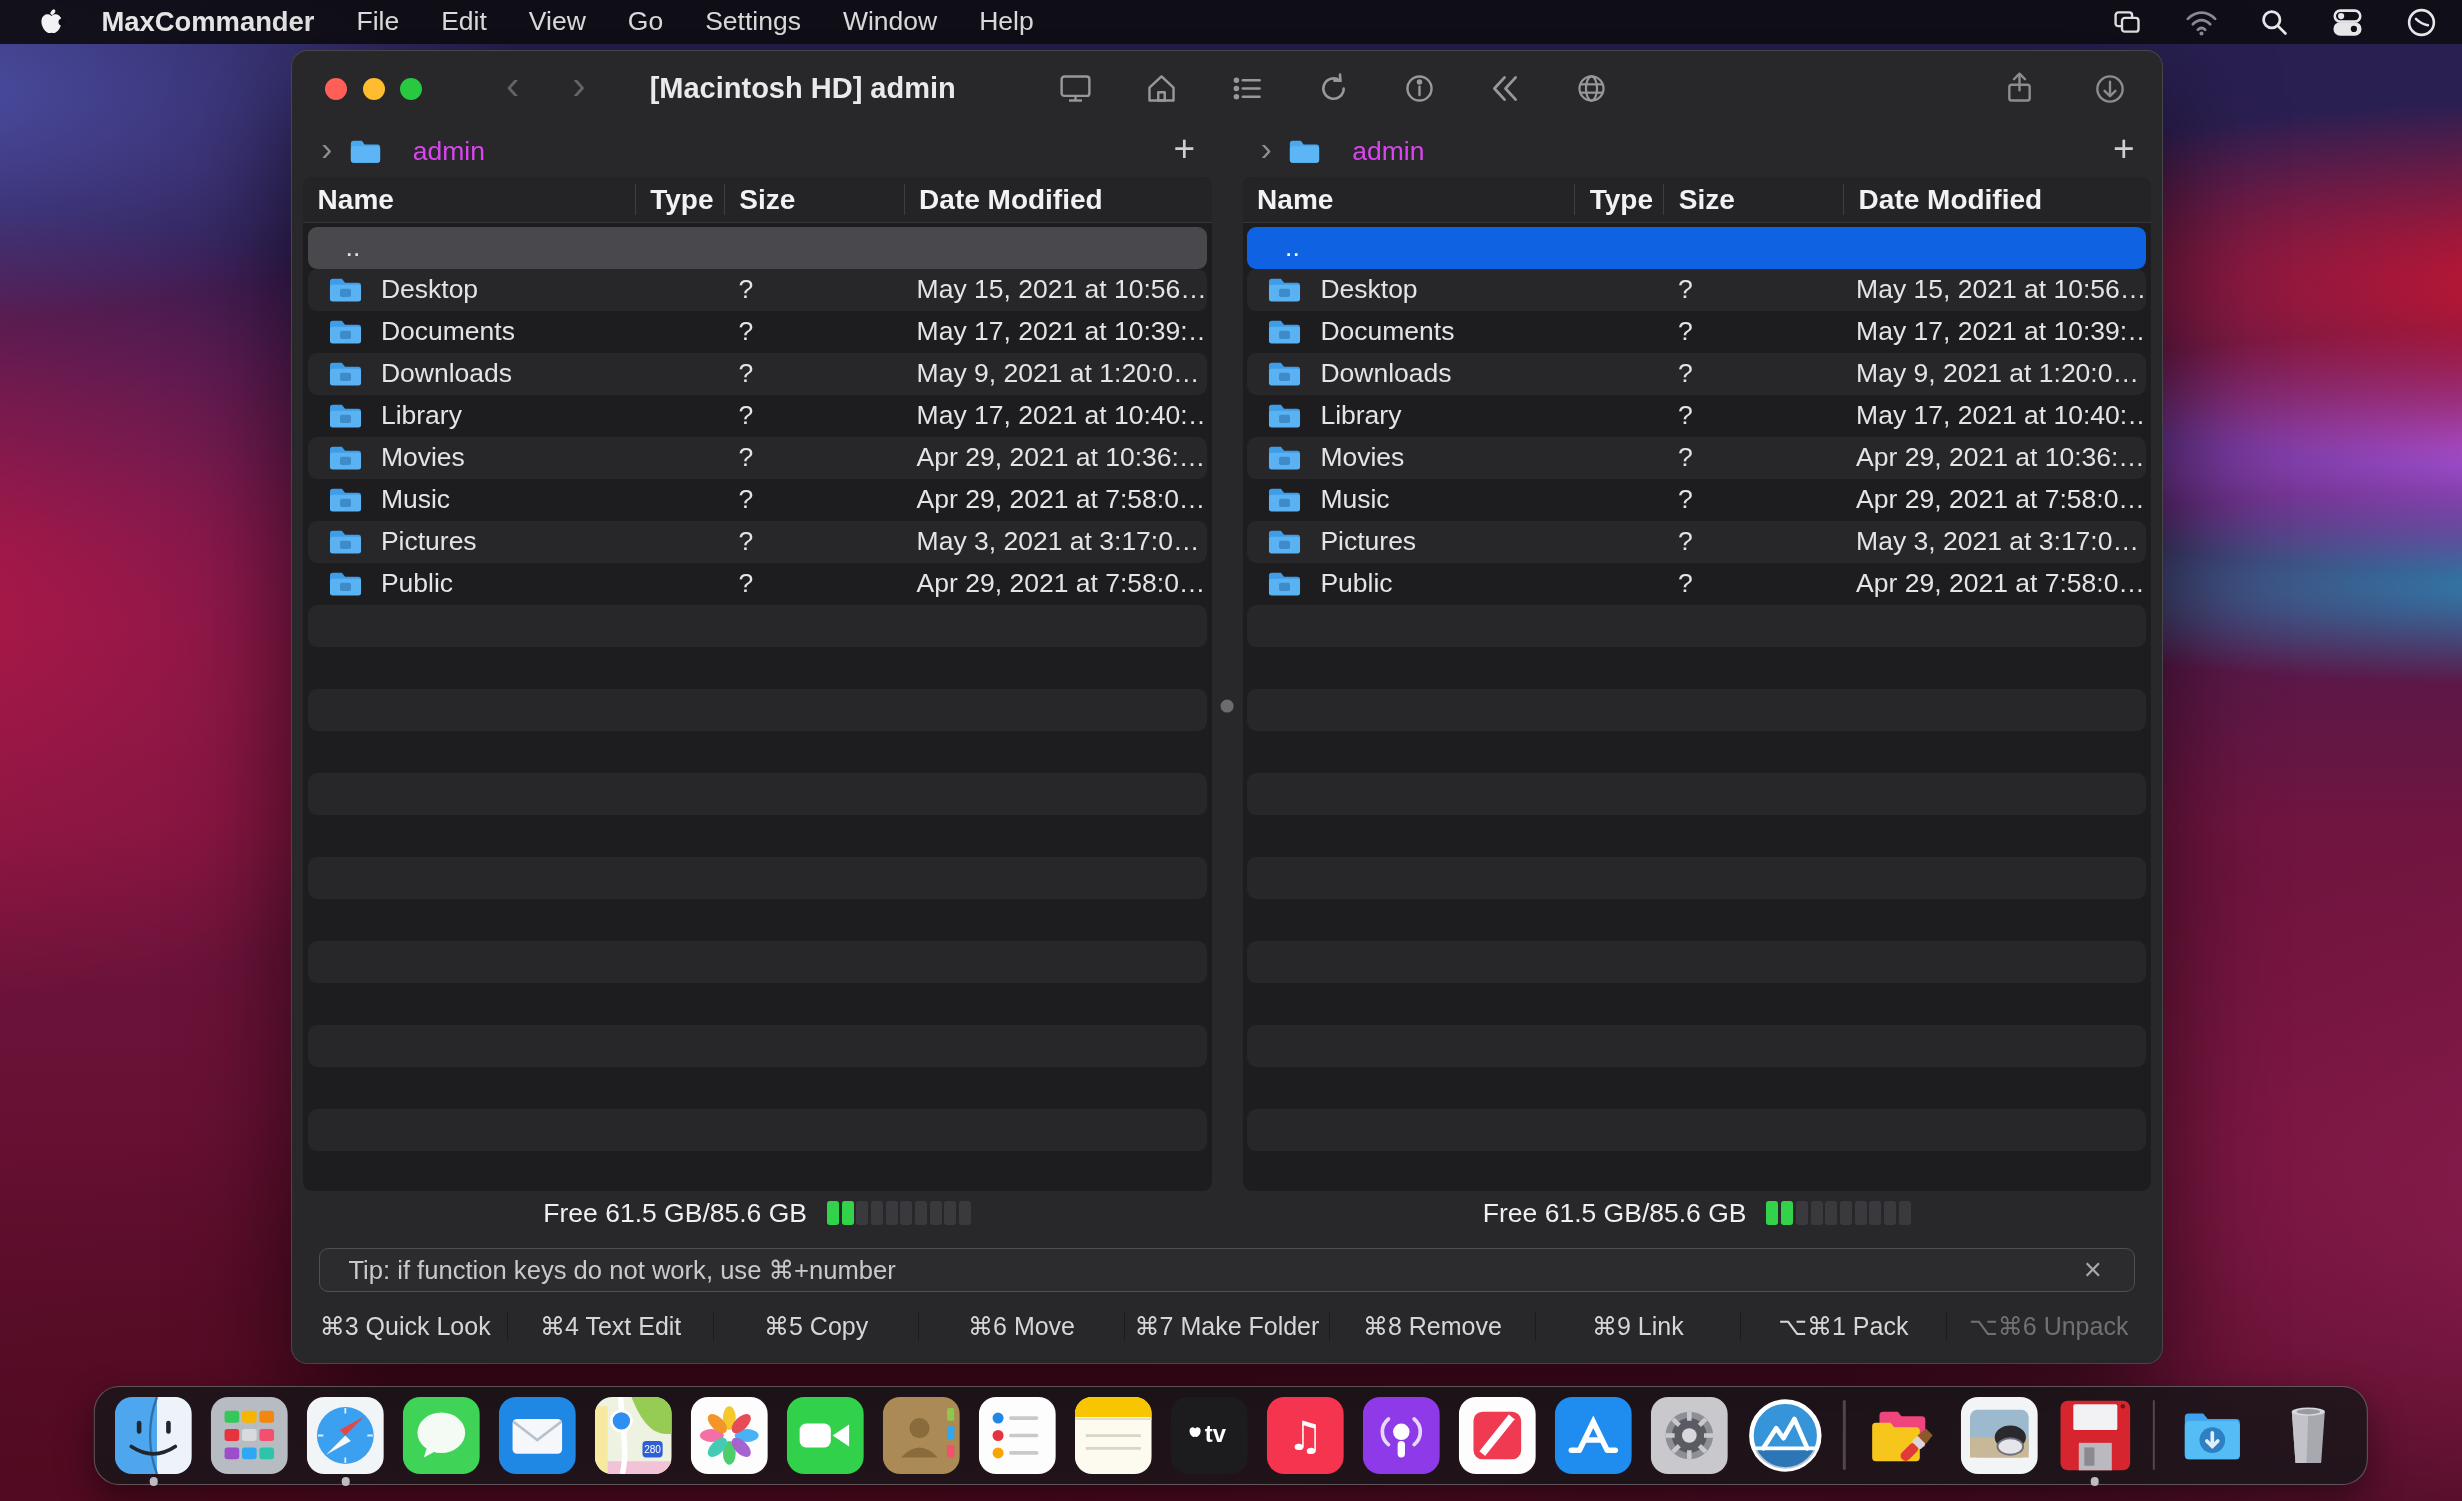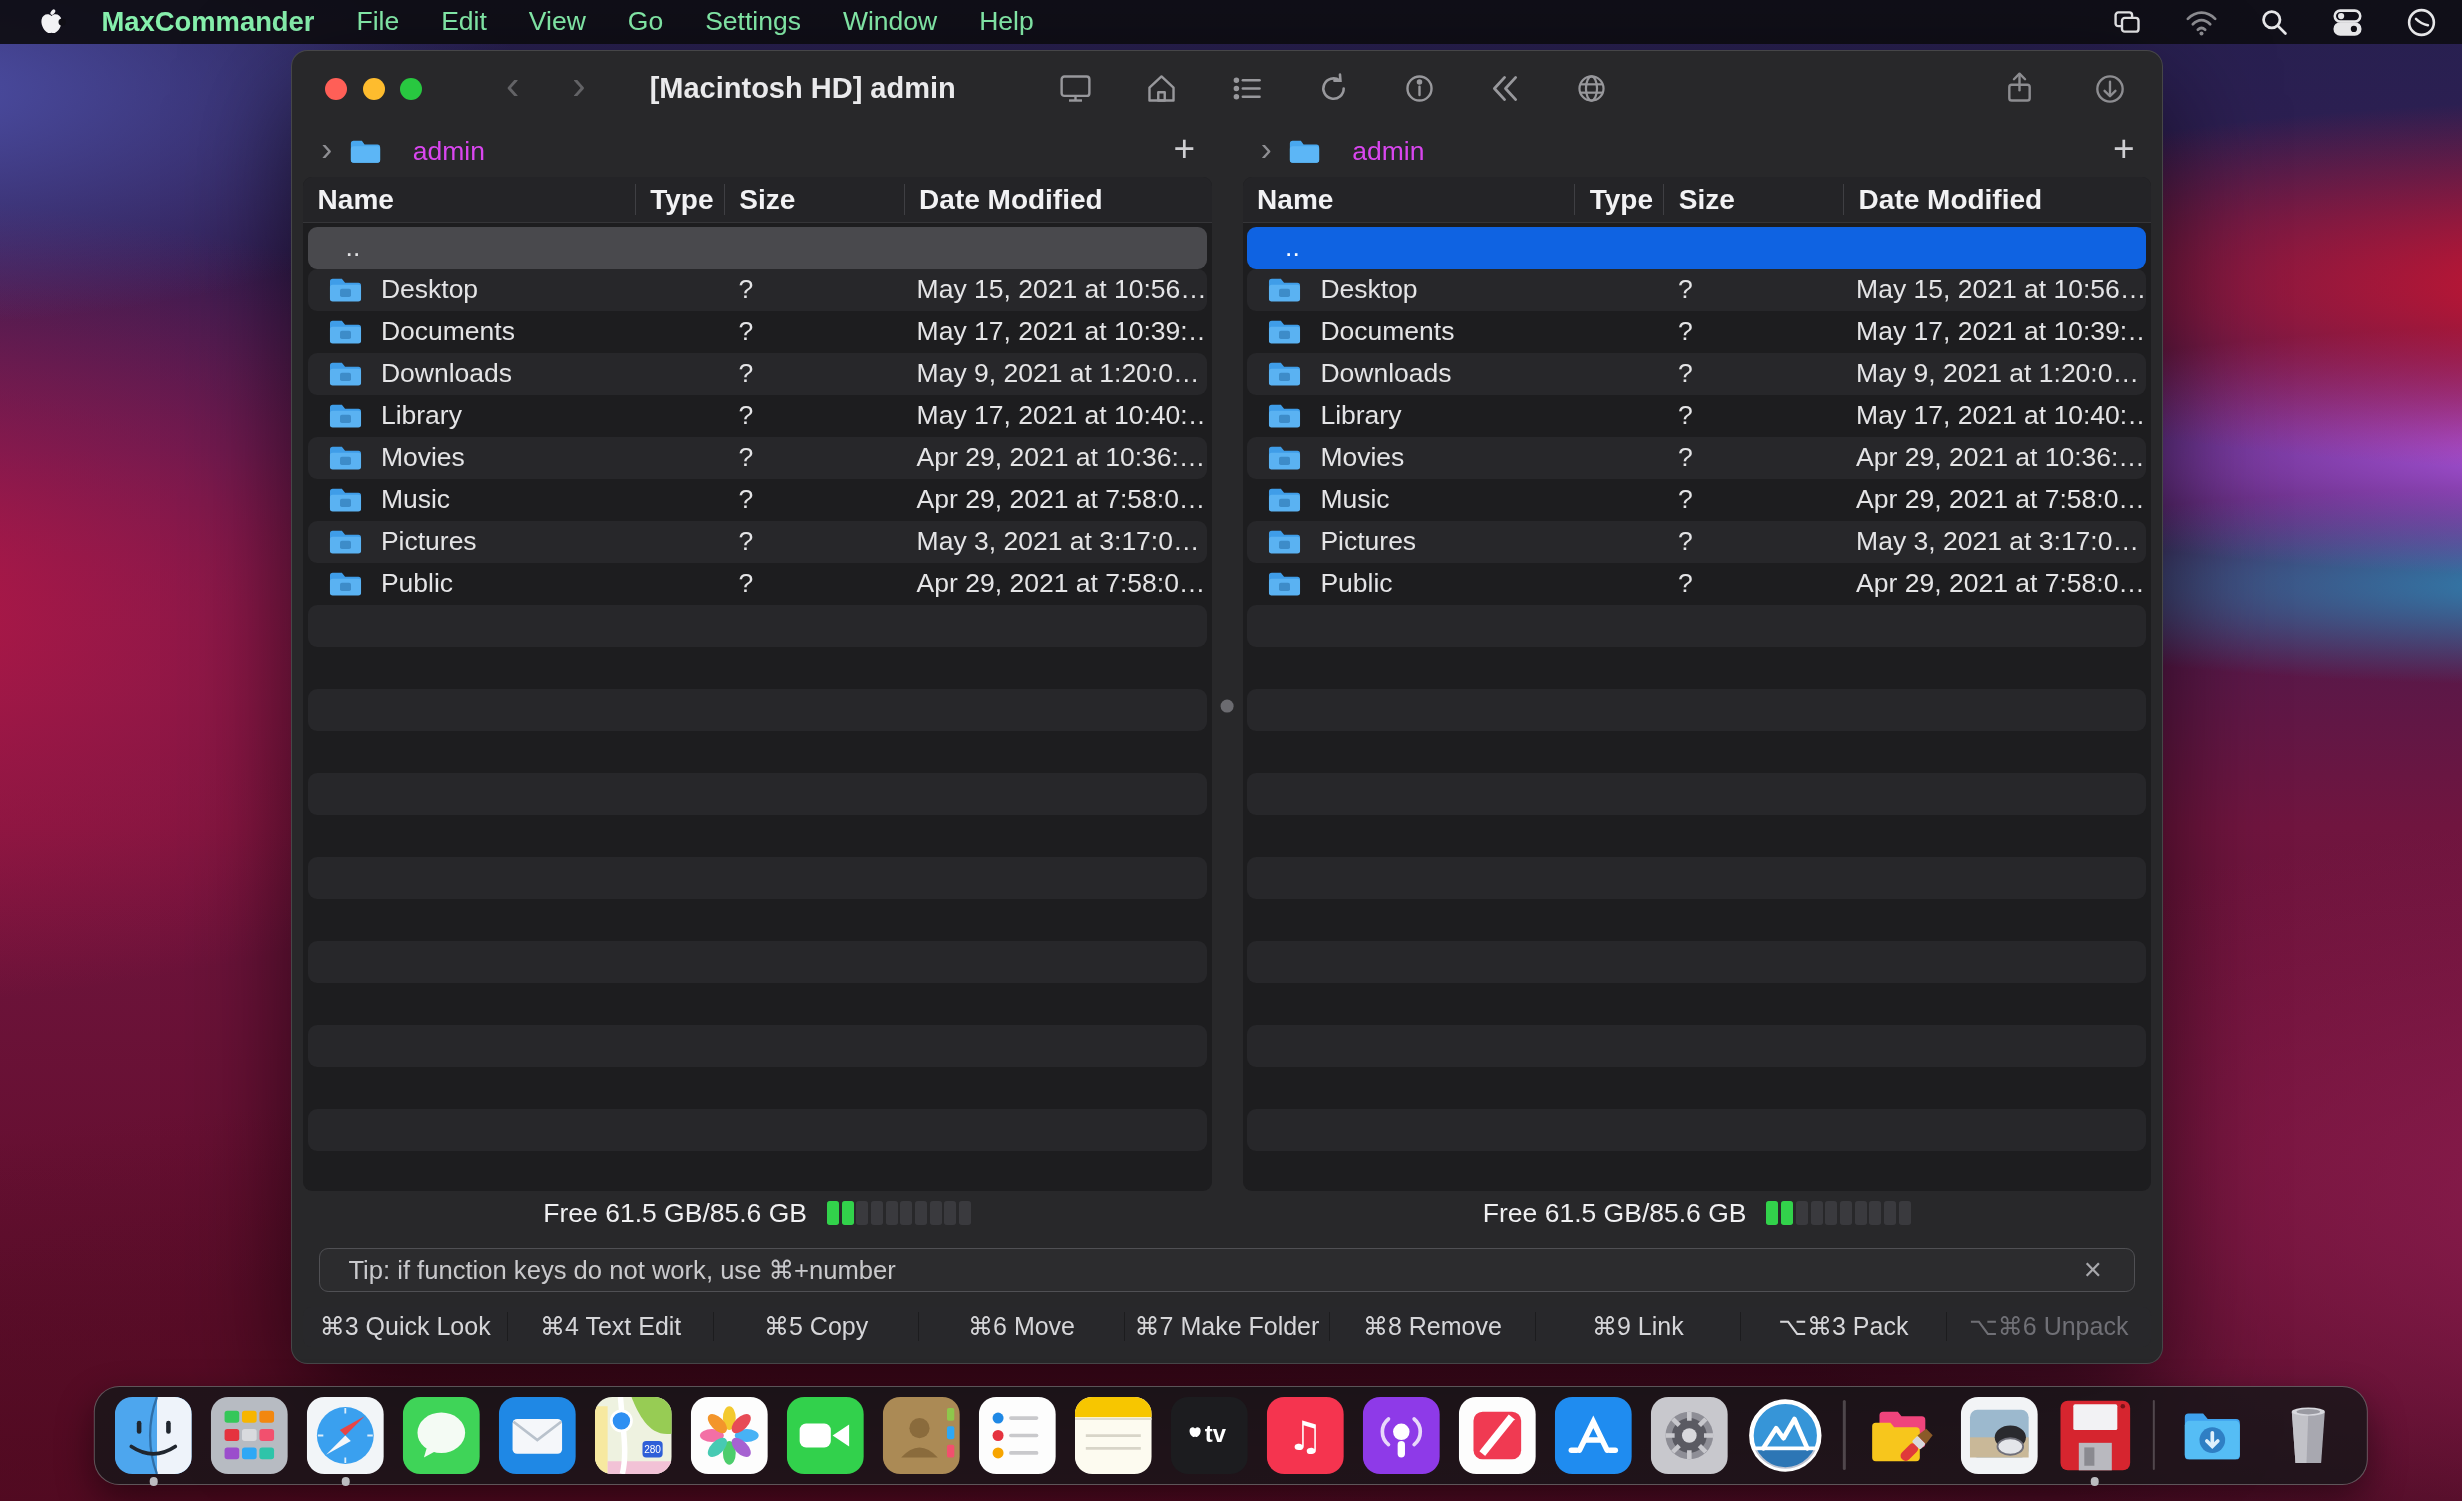--- a/index.html
+++ b/index.html
@@ -18,21 +18,21 @@
       radial-gradient(ellipse 90% 50% at 22% 108%, #55091f 0%, rgba(85,9,31,0) 70%),
       linear-gradient(180deg, #262050 0%, #3b1c55 30%, #70153f 55%, #671033 76%, #4c0c24 100%);
   }
   svg { display:block; }
 
   
   .menubar {
     position:absolute; top:0; left:0; right:0; height:44px;
     background:rgba(15,14,20,0.94);
     display:flex; align-items:center; padding:0 24px;
-    font-size:26.5px; color:#86efac;
+    font-size:26.5px; color:#e5e5e5;
   }
   .apple-wrap { margin:0 14.6px 0 12.8px; }
   .menu-item { padding:0 21px; white-space:nowrap; }
   .menu-item.app-name { font-weight:bold; font-size:27.4px; }
   .menu-right { margin-left:auto; display:flex; align-items:center; gap:40px; }
   .status-icon { opacity:.95; }
   .status-icon.dim { opacity:.55; }
 
   
   .window {
@@ -781,21 +781,21 @@
   </div>
 
   <div class="fnbar" id="fnbar">
       <div class="fnkey">⌘3 Quick Look</div>
       <div class="fnkey">⌘4 Text Edit</div>
       <div class="fnkey">⌘5 Copy</div>
       <div class="fnkey">⌘6 Move</div>
       <div class="fnkey">⌘7 Make Folder</div>
       <div class="fnkey">⌘8 Remove</div>
       <div class="fnkey">⌘9 Link</div>
-      <div class="fnkey">⌥⌘3 Pack</div>
+      <div class="fnkey">⌥⌘1 Pack</div>
       <div class="fnkey disabled">⌥⌘6 Unpack</div>
     </div>
 </div>
 
 <div class="dock">
 
   <div class="dock-item">
     <svg width="77" height="77" viewBox="0 0 84 84">
       <defs>
           <clipPath id="cf">

